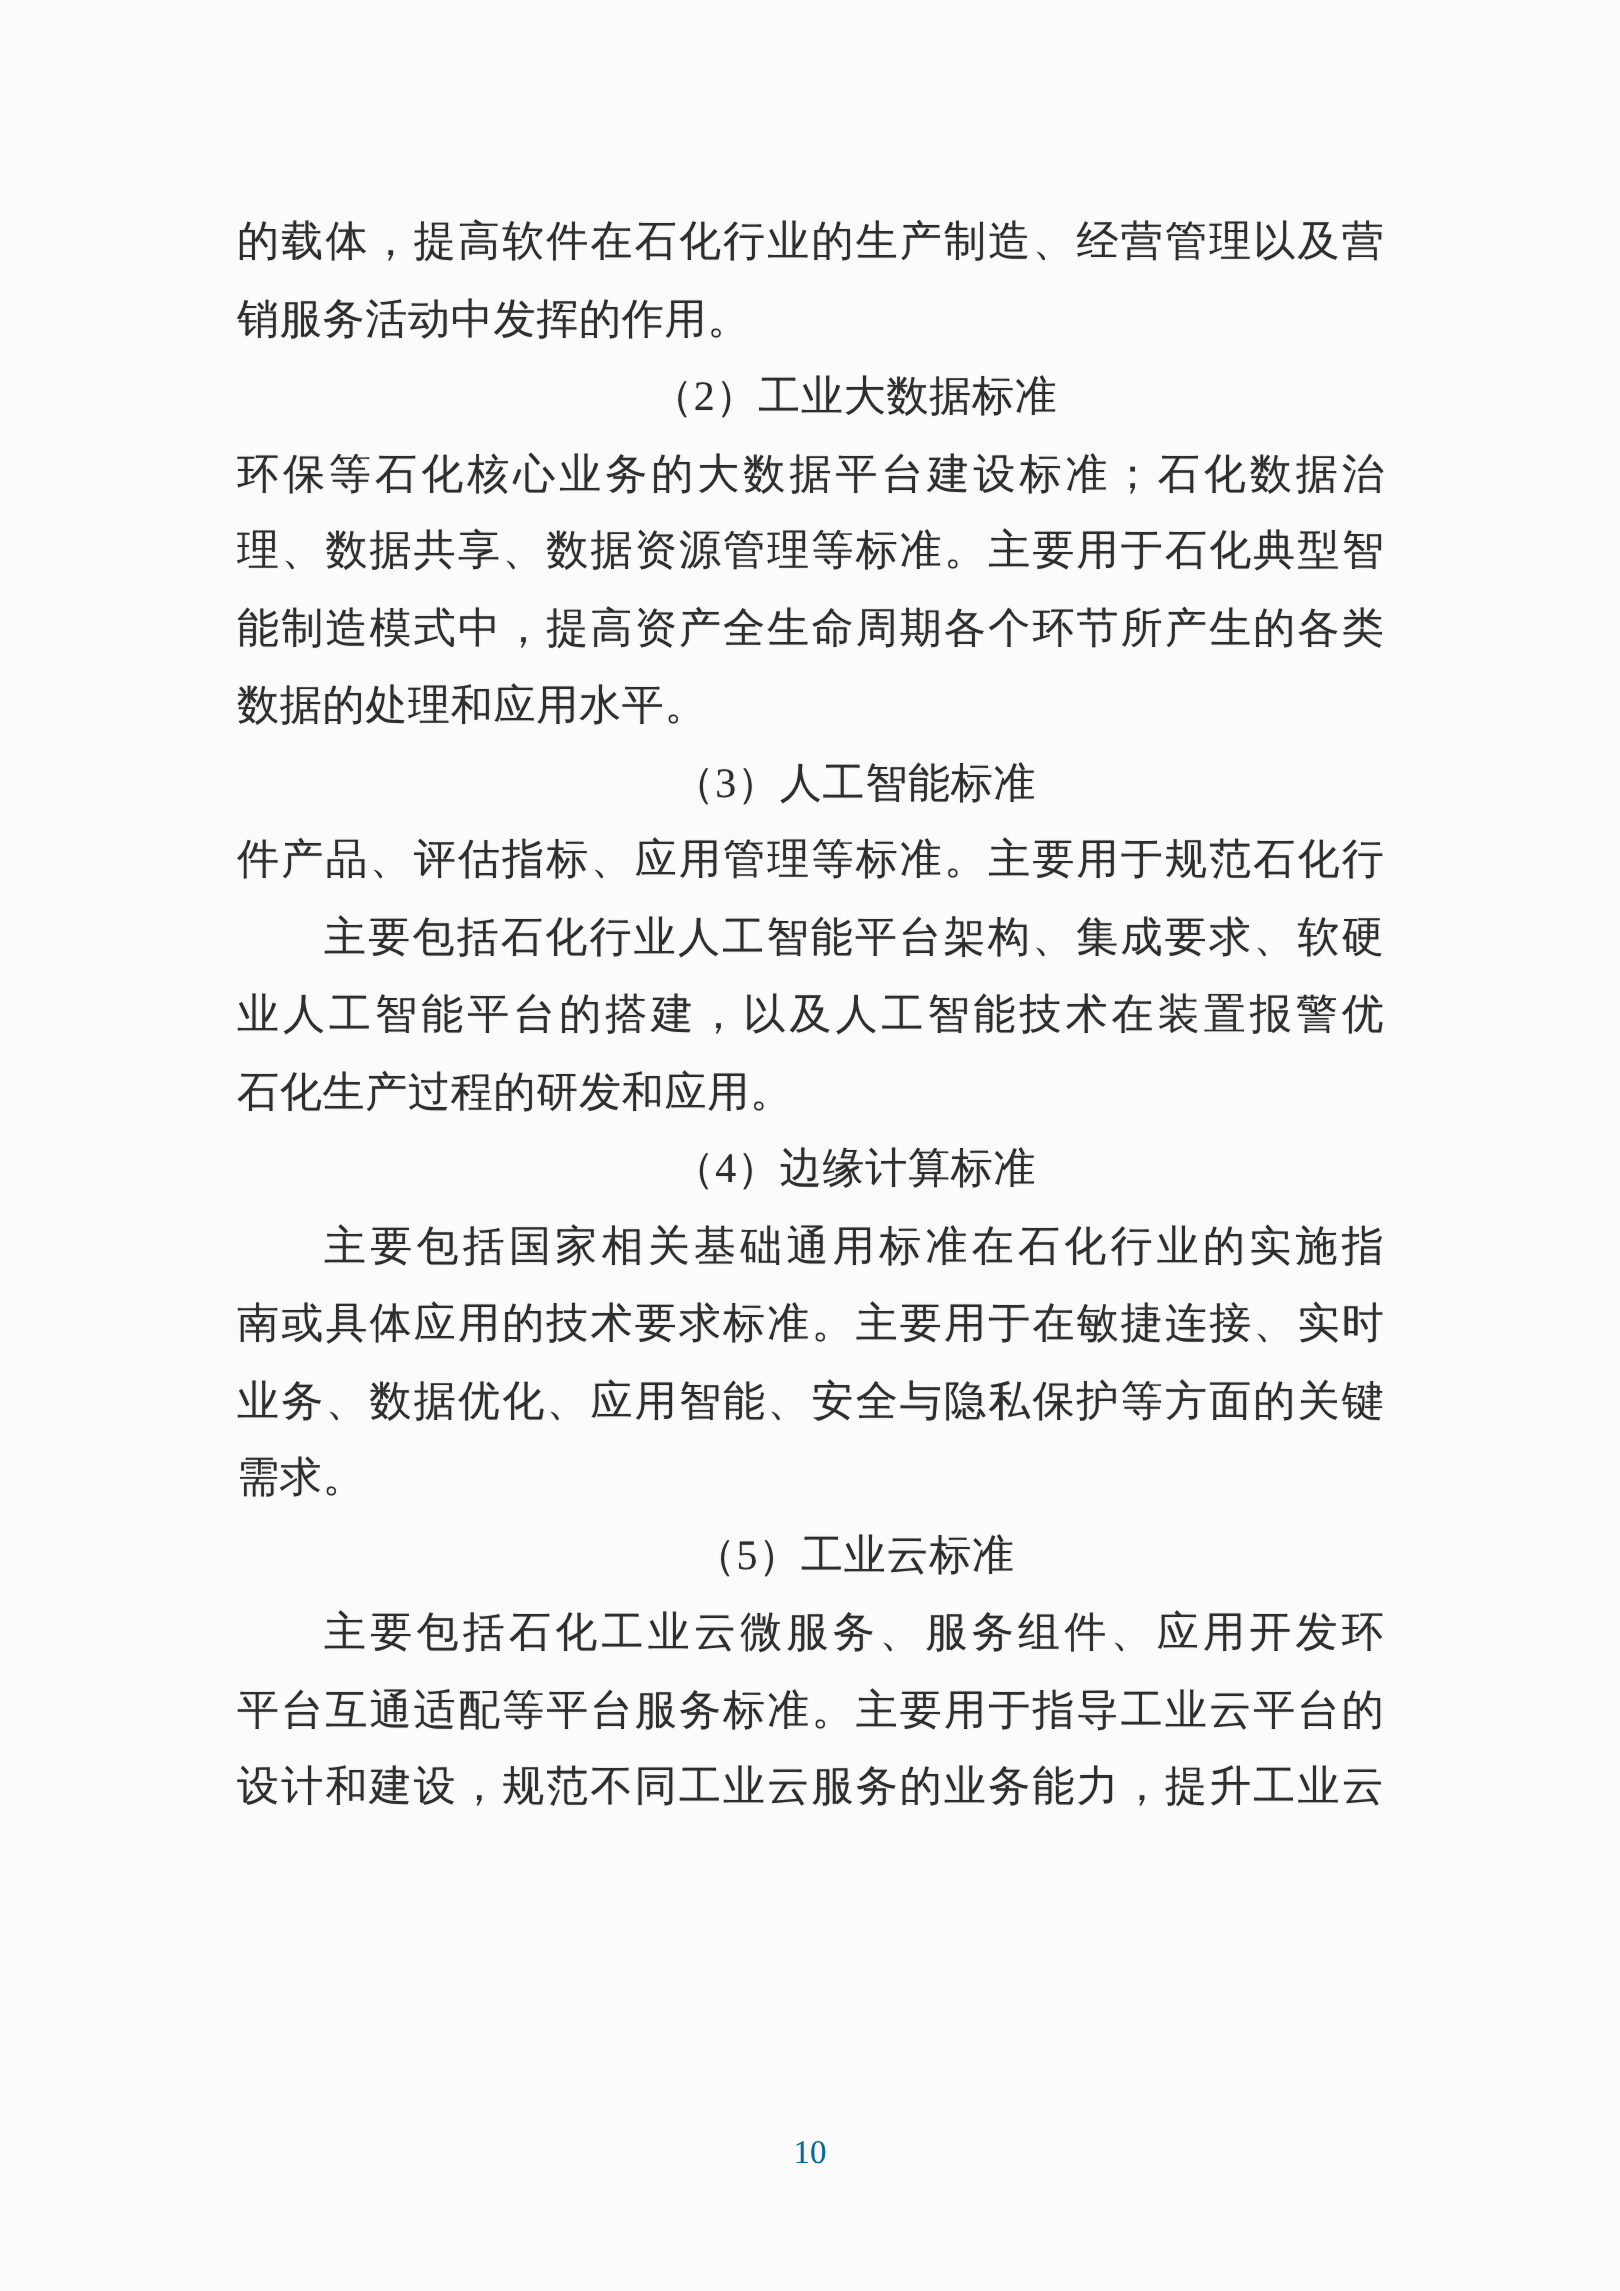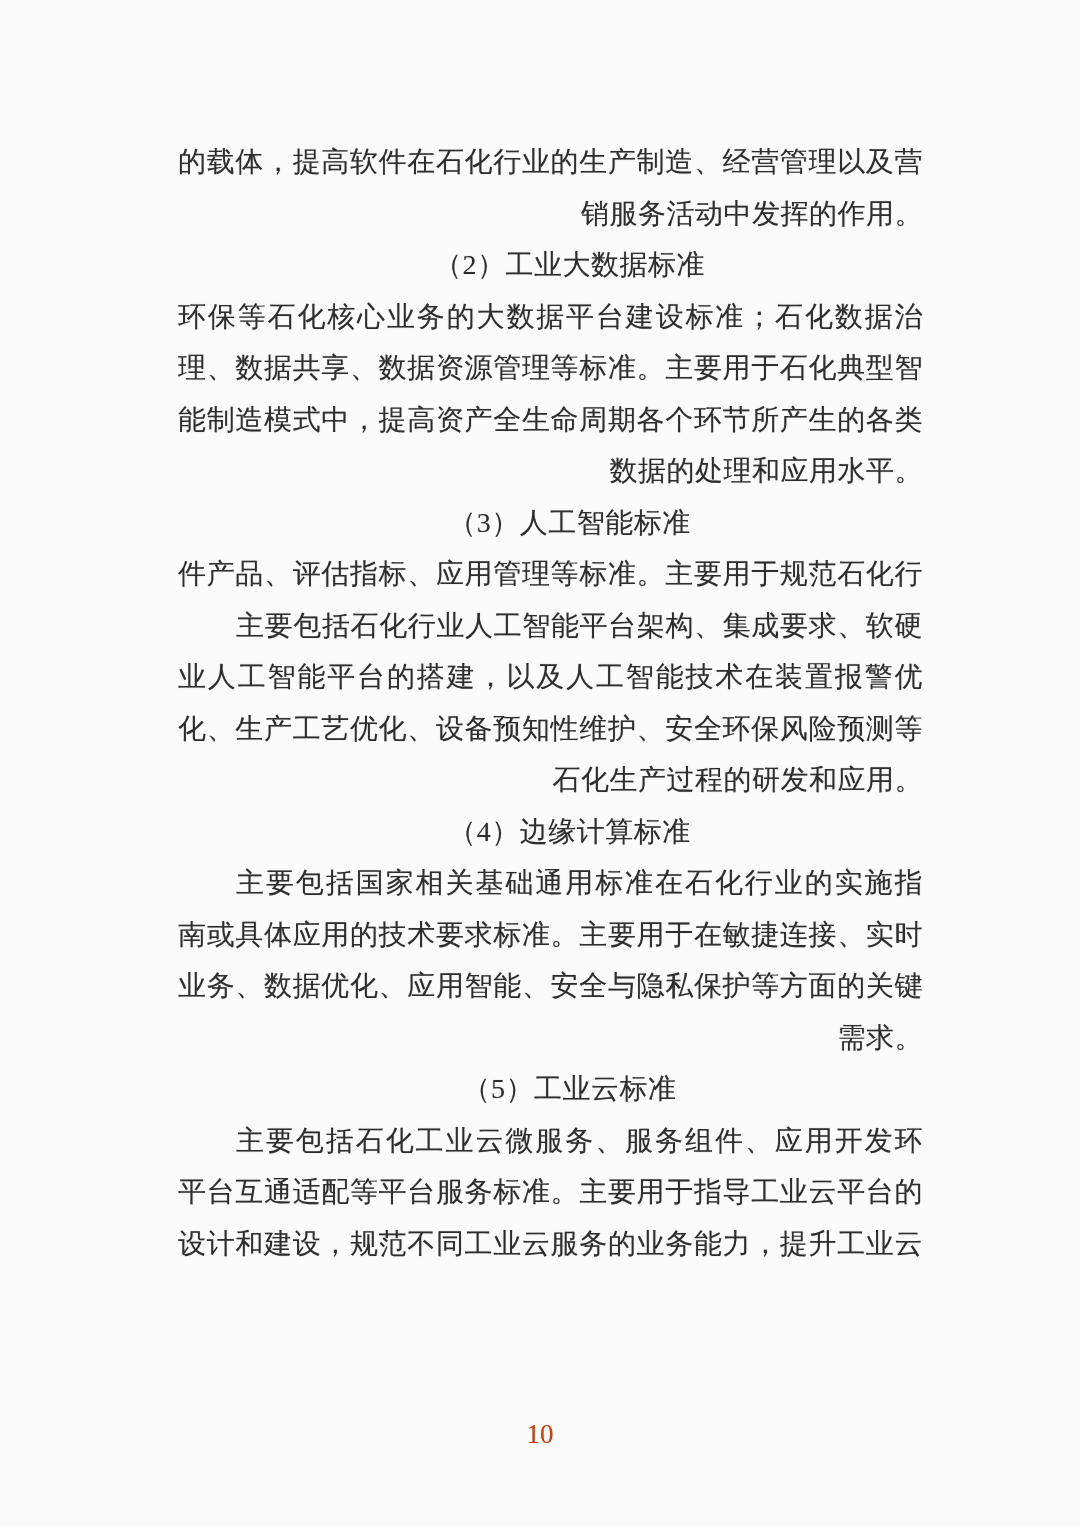--- a/index.html
+++ b/index.html
@@ -26,59 +26,57 @@
     line-height: 51.5px;
     height: 51.5px;
     overflow: hidden;
     white-space: normal;
     letter-spacing: 0.5px;
     text-shadow: 0 0 1px rgba(60,60,60,0.35);
   }
   .line.full {
     text-align: justify;
     text-align-last: justify;
-    margin-left: 20px;
   }
   .line.last {
-    text-align: right;
+    text-align: left;
   }
   .line.heading {
     text-align: center;
   }
   .line.indent {
     padding-left: 58px;
   }
   .page-footer {
     position: absolute;
     left: 0;
     top: 1412px;
     width: 1080px;
     text-align: center;
-    font-size: 27px;
+    font-size: 22px;
     line-height: 45px;
-    color: #c2410c;
+    color: #0369a1;
     text-shadow: 0 0 1px rgba(70,70,70,0.3);
   }
 </style>
 </head>
 <body>
 
 <div class="page-body" id="page-body">
     <div class="line full">的载体，提高软件在石化行业的生产制造、经营管理以及营</div>
     <div class="line last">销服务活动中发挥的作用。</div>
     <div class="line heading indent">（2）工业大数据标准</div>
     <div class="line full">环保等石化核心业务的大数据平台建设标准；石化数据治</div>
     <div class="line full">理、数据共享、数据资源管理等标准。主要用于石化典型智</div>
     <div class="line full">能制造模式中，提高资产全生命周期各个环节所产生的各类</div>
     <div class="line last">数据的处理和应用水平。</div>
     <div class="line heading indent">（3）人工智能标准</div>
     <div class="line full">件产品、评估指标、应用管理等标准。主要用于规范石化行</div>
     <div class="line full indent">主要包括石化行业人工智能平台架构、集成要求、软硬</div>
     <div class="line full">业人工智能平台的搭建，以及人工智能技术在装置报警优</div>
-    <div class="line full">化、生产工艺优化、设备预知性维护、安全环保风险预测等</div>
     <div class="line last">石化生产过程的研发和应用。</div>
     <div class="line heading indent">（4）边缘计算标准</div>
     <div class="line full indent">主要包括国家相关基础通用标准在石化行业的实施指</div>
     <div class="line full">南或具体应用的技术要求标准。主要用于在敏捷连接、实时</div>
     <div class="line full">业务、数据优化、应用智能、安全与隐私保护等方面的关键</div>
     <div class="line last">需求。</div>
     <div class="line heading indent">（5）工业云标准</div>
     <div class="line full indent">主要包括石化工业云微服务、服务组件、应用开发环境、</div>
     <div class="line full">平台互通适配等平台服务标准。主要用于指导工业云平台的</div>
     <div class="line full">设计和建设，规范不同工业云服务的业务能力，提升工业云</div>

